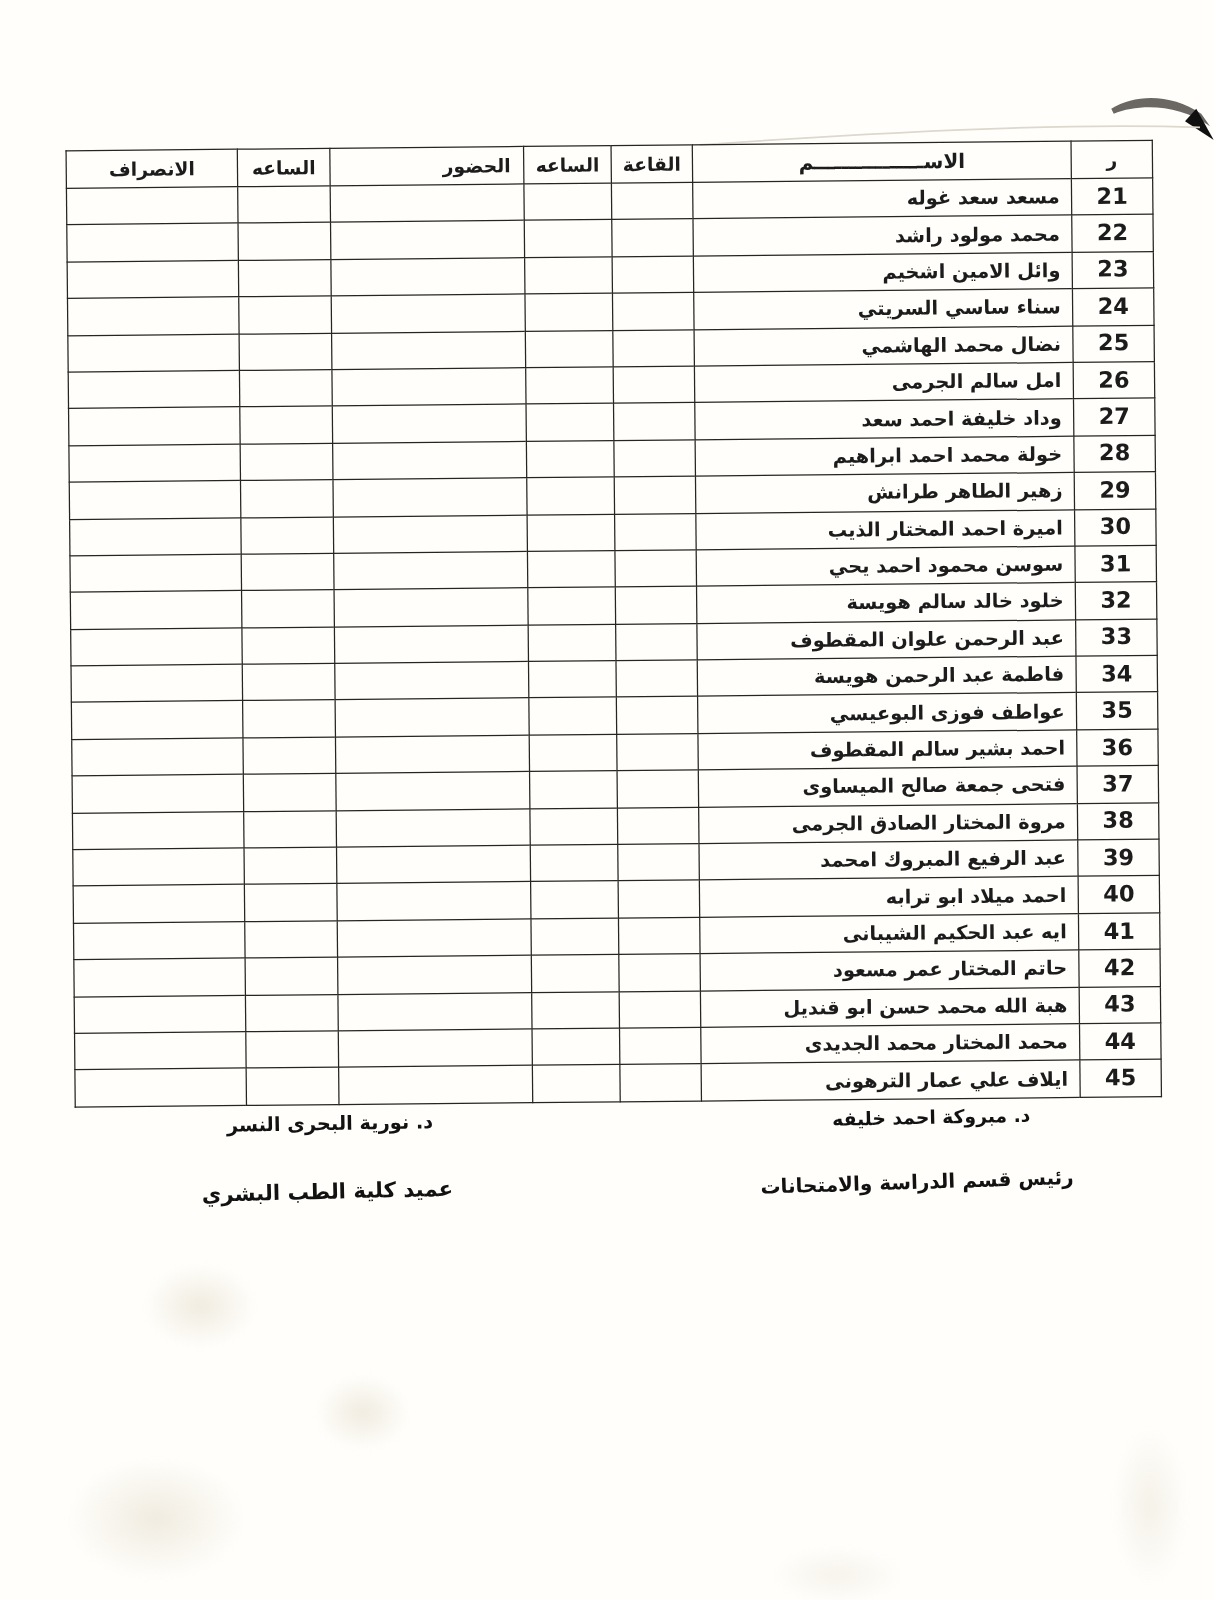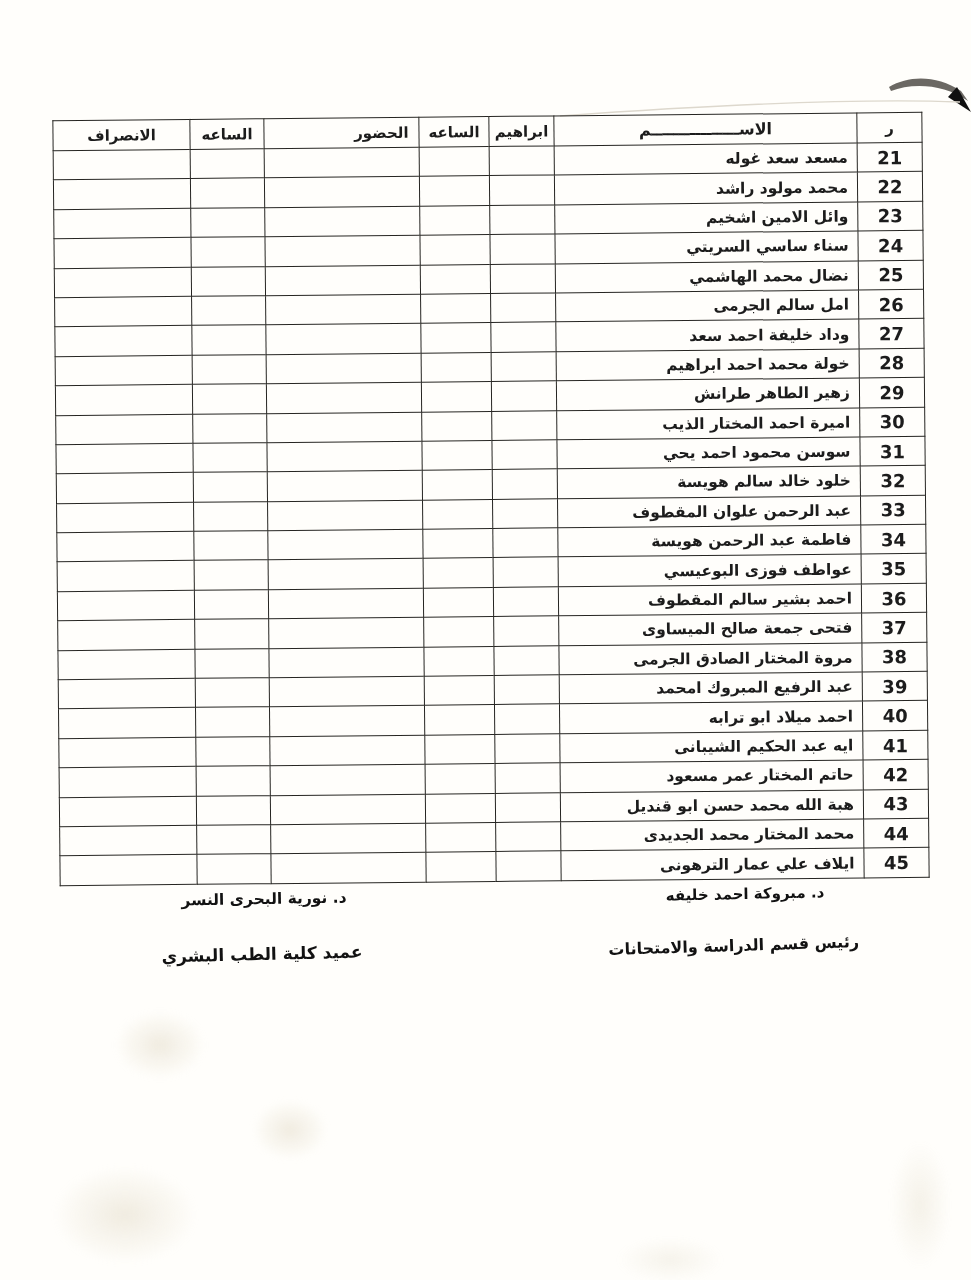--- a/index.html
+++ b/index.html
@@ -99,21 +99,21 @@
       <col style="width:65px">
       <col style="width:70px">
       <col style="width:155px">
       <col style="width:74px">
       <col style="width:137px">
     </colgroup>
     <thead>
       <tr>
         <th class="h-num">ر</th>
         <th class="h-name">الاســــــــــــــــم</th>
-        <th class="h-hall">ابراهيم</th>
+        <th class="h-hall">القاعة</th>
         <th class="h-hour">الساعه</th>
         <th class="h-att">الحضور</th>
         <th class="h-hour">الساعه</th>
         <th class="h-dep">الانصراف</th>
       </tr>
     </thead>
     <tbody>
   <tr>
     <td class="c-num">21</td>
     <td class="c-name">مسعد سعد غوله</td>

